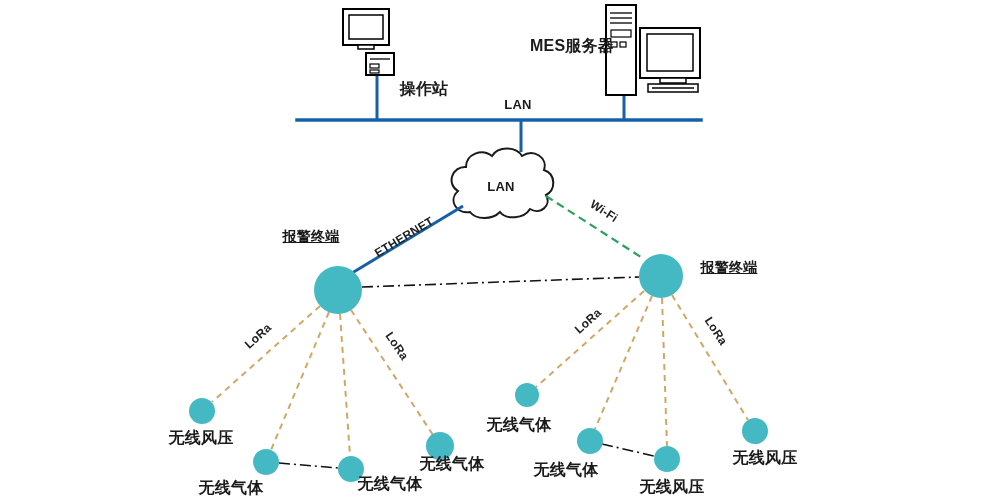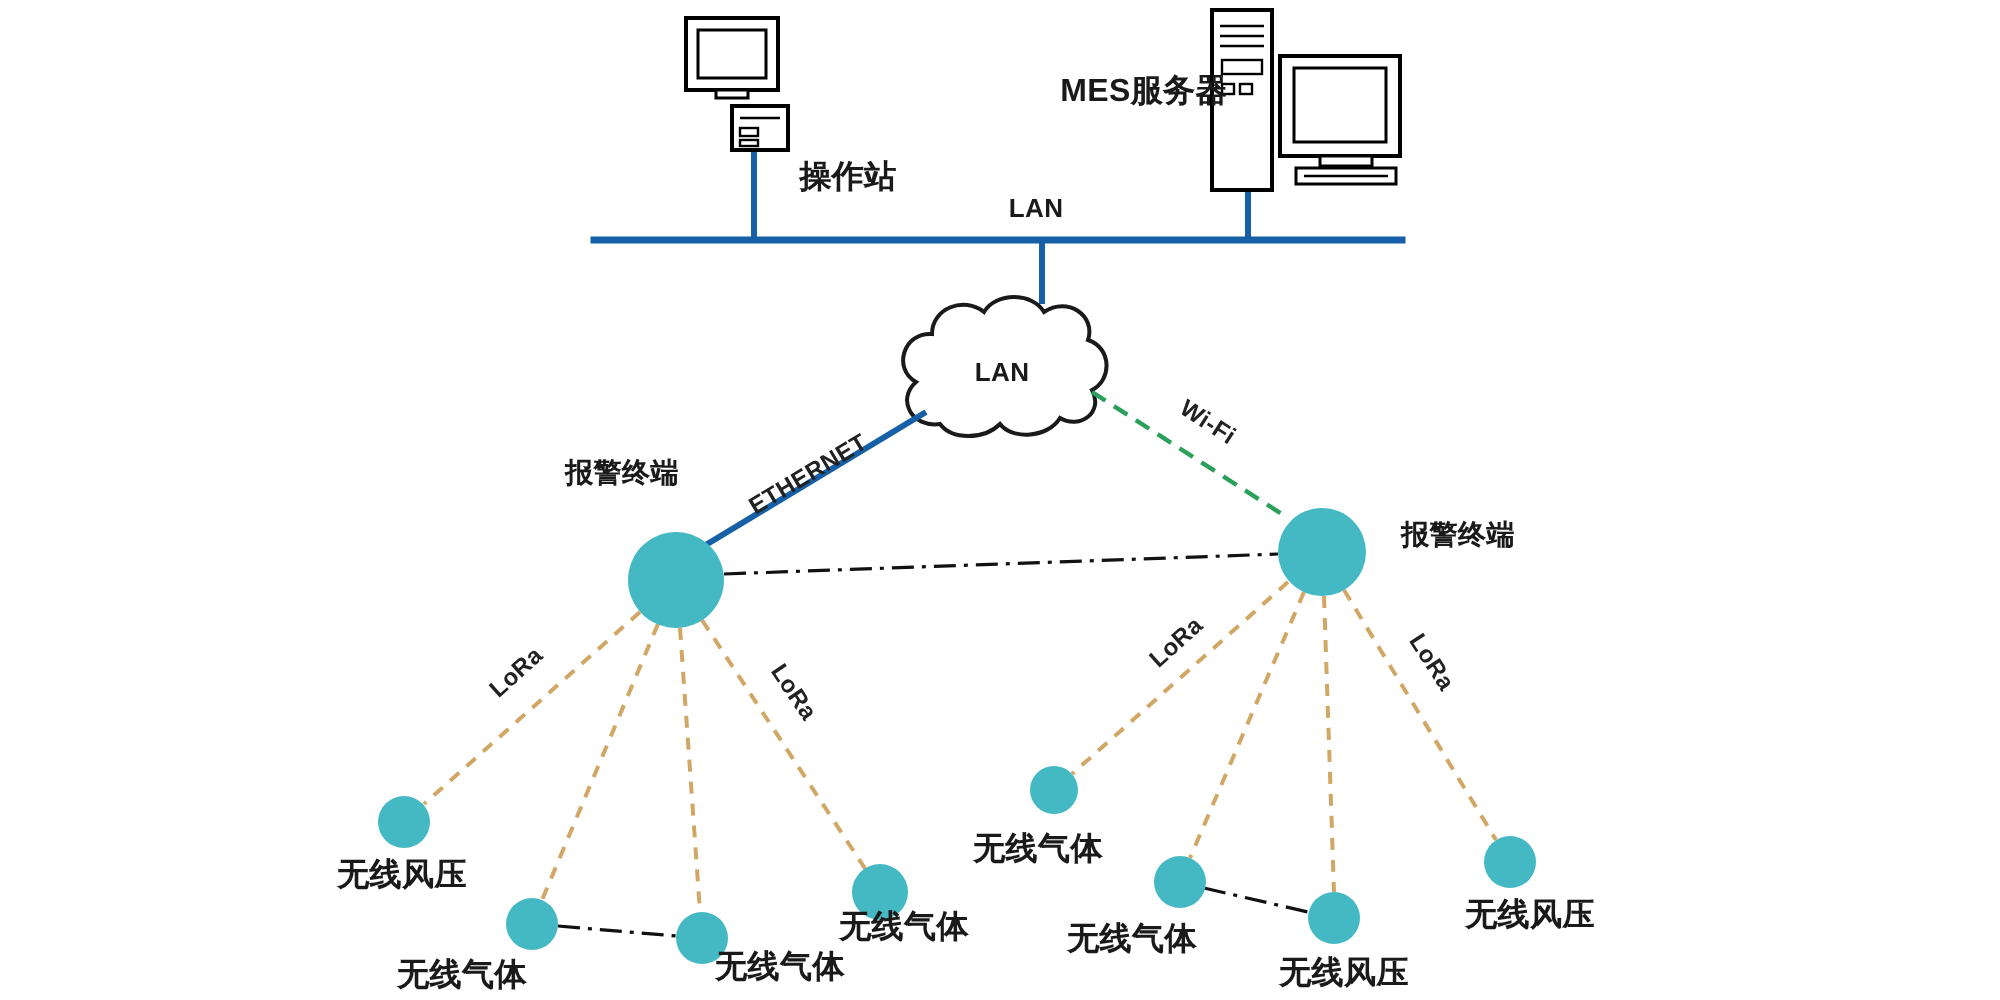--- a/index.html
+++ b/index.html
@@ -6,21 +6,21 @@
   .canvas{
     position:relative;width:1000px;height:500px;background:#ffffff;
     font-family:"Liberation Sans",sans-serif;overflow:hidden;
   }
   .diagram-svg{position:absolute;left:0;top:0;width:1000px;height:500px;}
   .label{
     position:absolute;transform:translate(-50%,-50%);
     font-weight:bold;color:#1a1a1a;white-space:nowrap;letter-spacing:0.2px;
   }
   .cn{font-size:16px;}
-  .cn-big{font-size:14px;}
+  .cn-big{font-size:14px;text-decoration:underline;}
   .bus-label{font-size:13px;}
   .cloud-label{font-size:13px;}
   .link-label{font-size:12px;font-weight:bold;color:#222;}
   
   .lan-line{stroke:var(--lan-blue,#1660a8);stroke-width:3.5;fill:none;stroke-linecap:square;}
   .drop-line{stroke:var(--lan-blue,#1660a8);stroke-width:3;fill:none;}
   .eth-line{stroke:var(--lan-blue,#1660a8);stroke-width:3;fill:none;}
   .wifi-line{stroke:var(--wifi-green,#2aa05a);stroke-width:2.2;stroke-dasharray:8 5;fill:none;}
   .lora-line{stroke:var(--lora-tan,#d2a765);stroke-width:2;stroke-dasharray:6 5;fill:none;}
   .dashdot-line{stroke:#111;stroke-width:1.6;stroke-dasharray:11 4 2 4;fill:none;}

